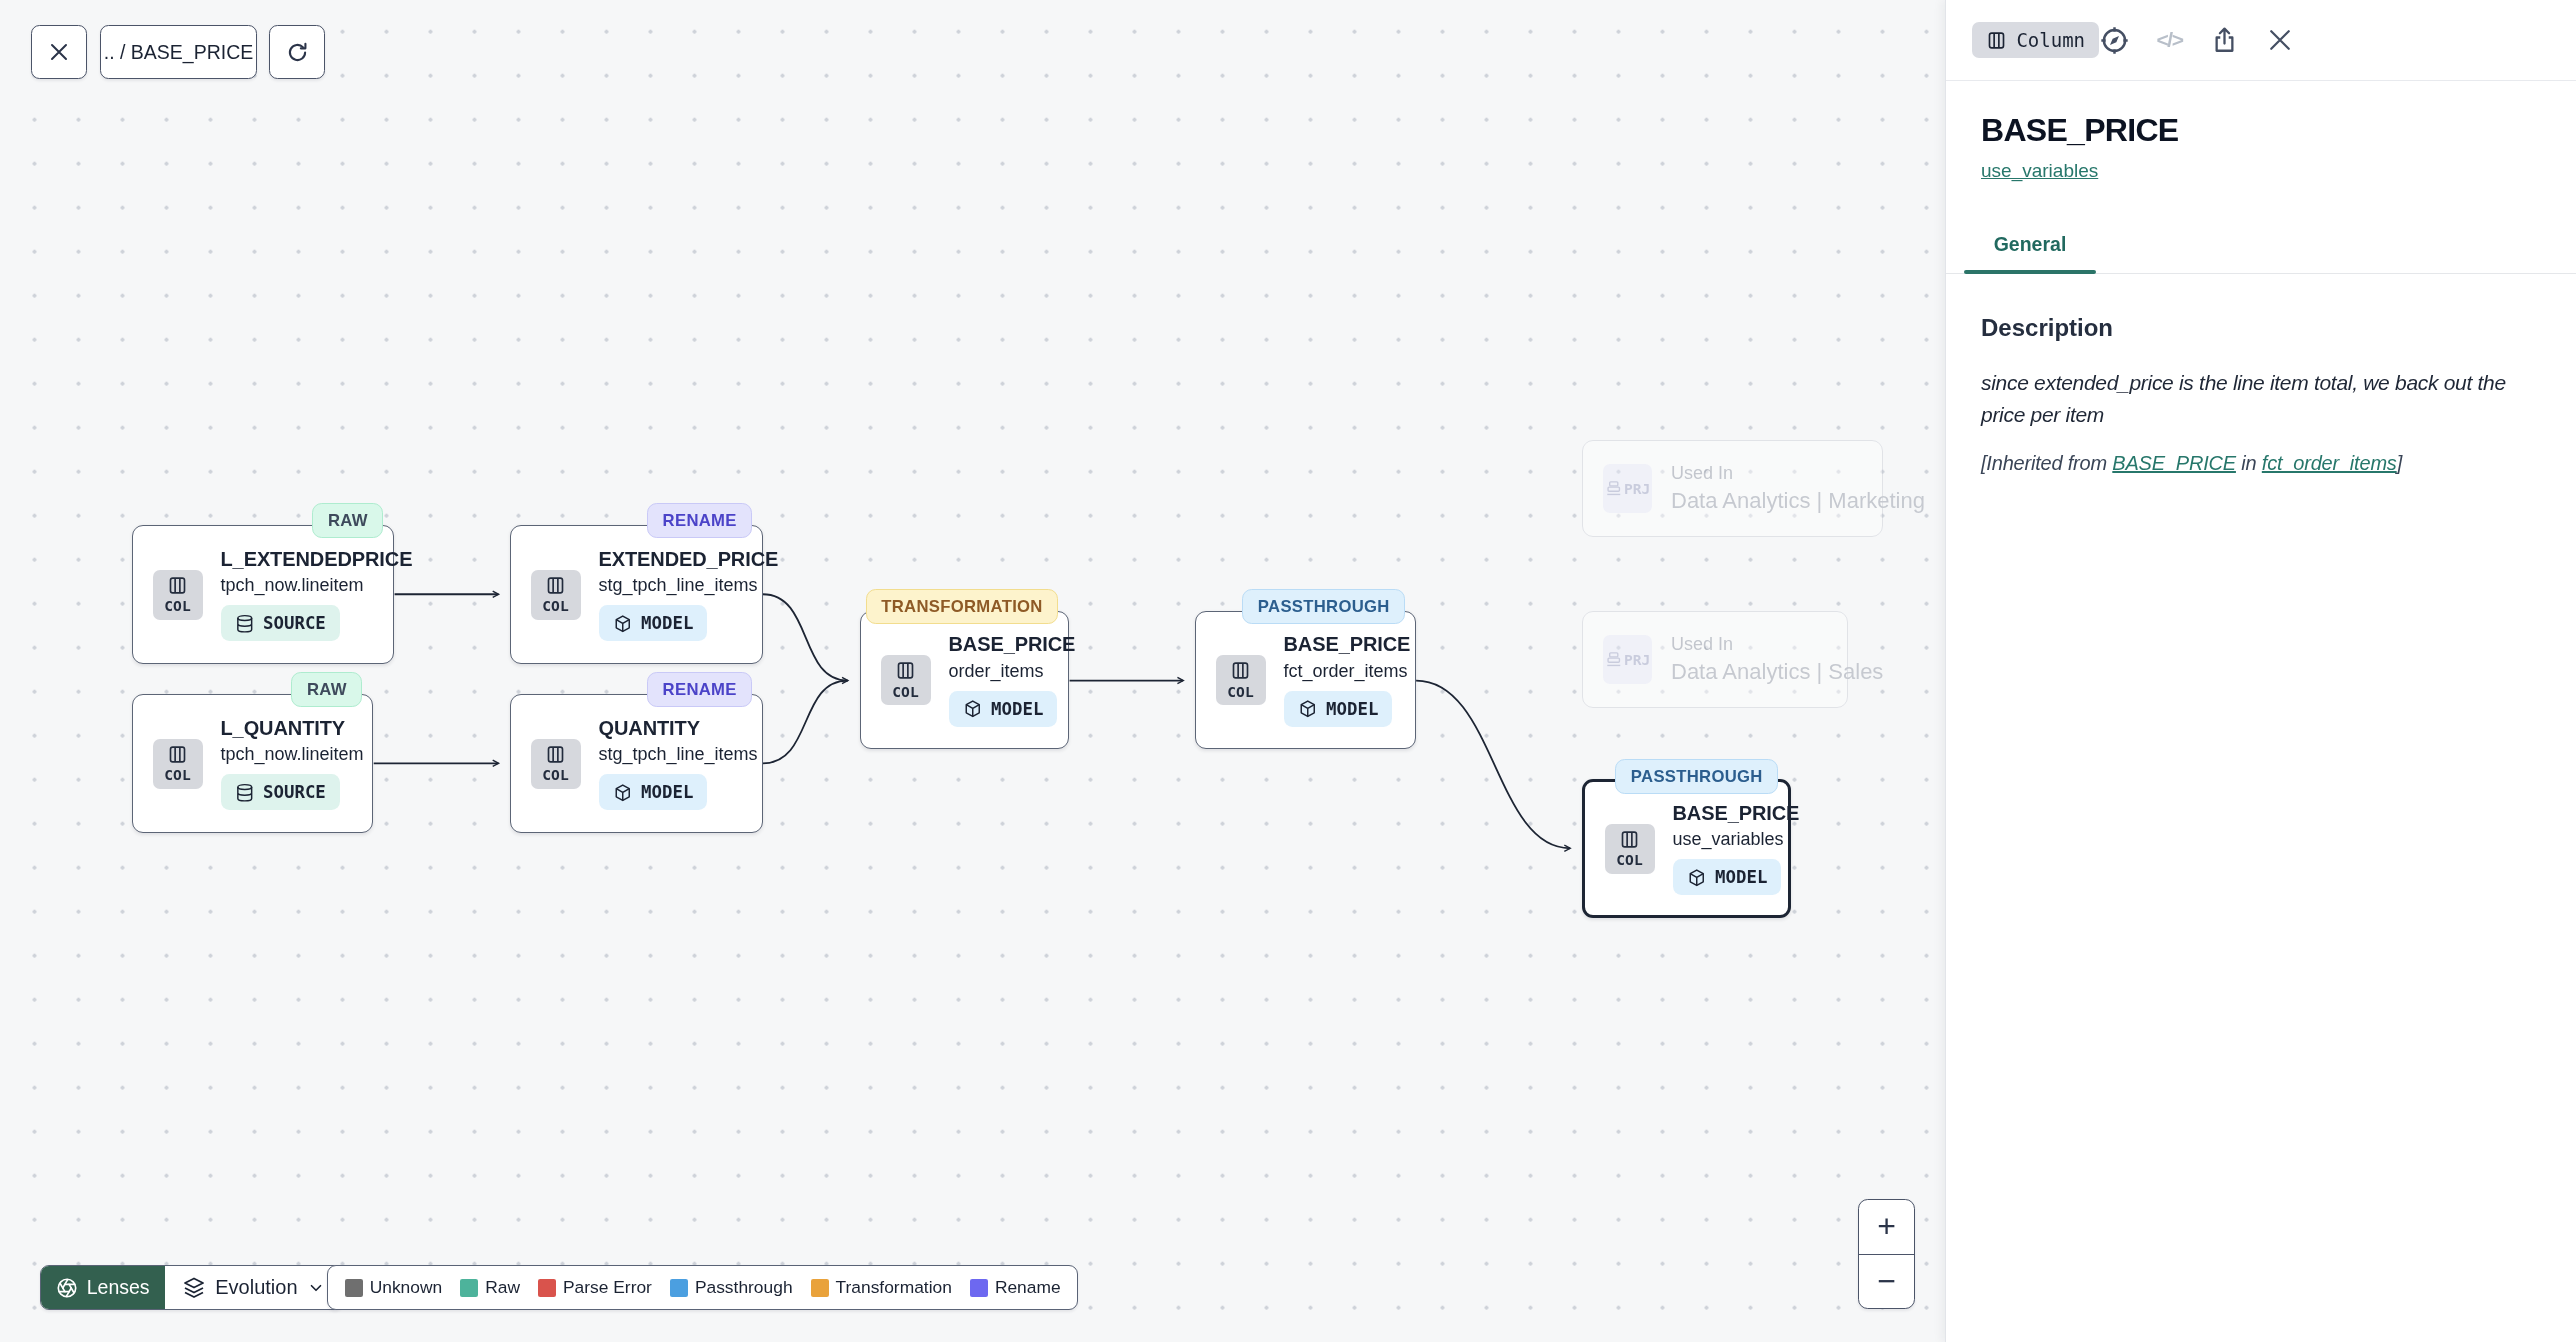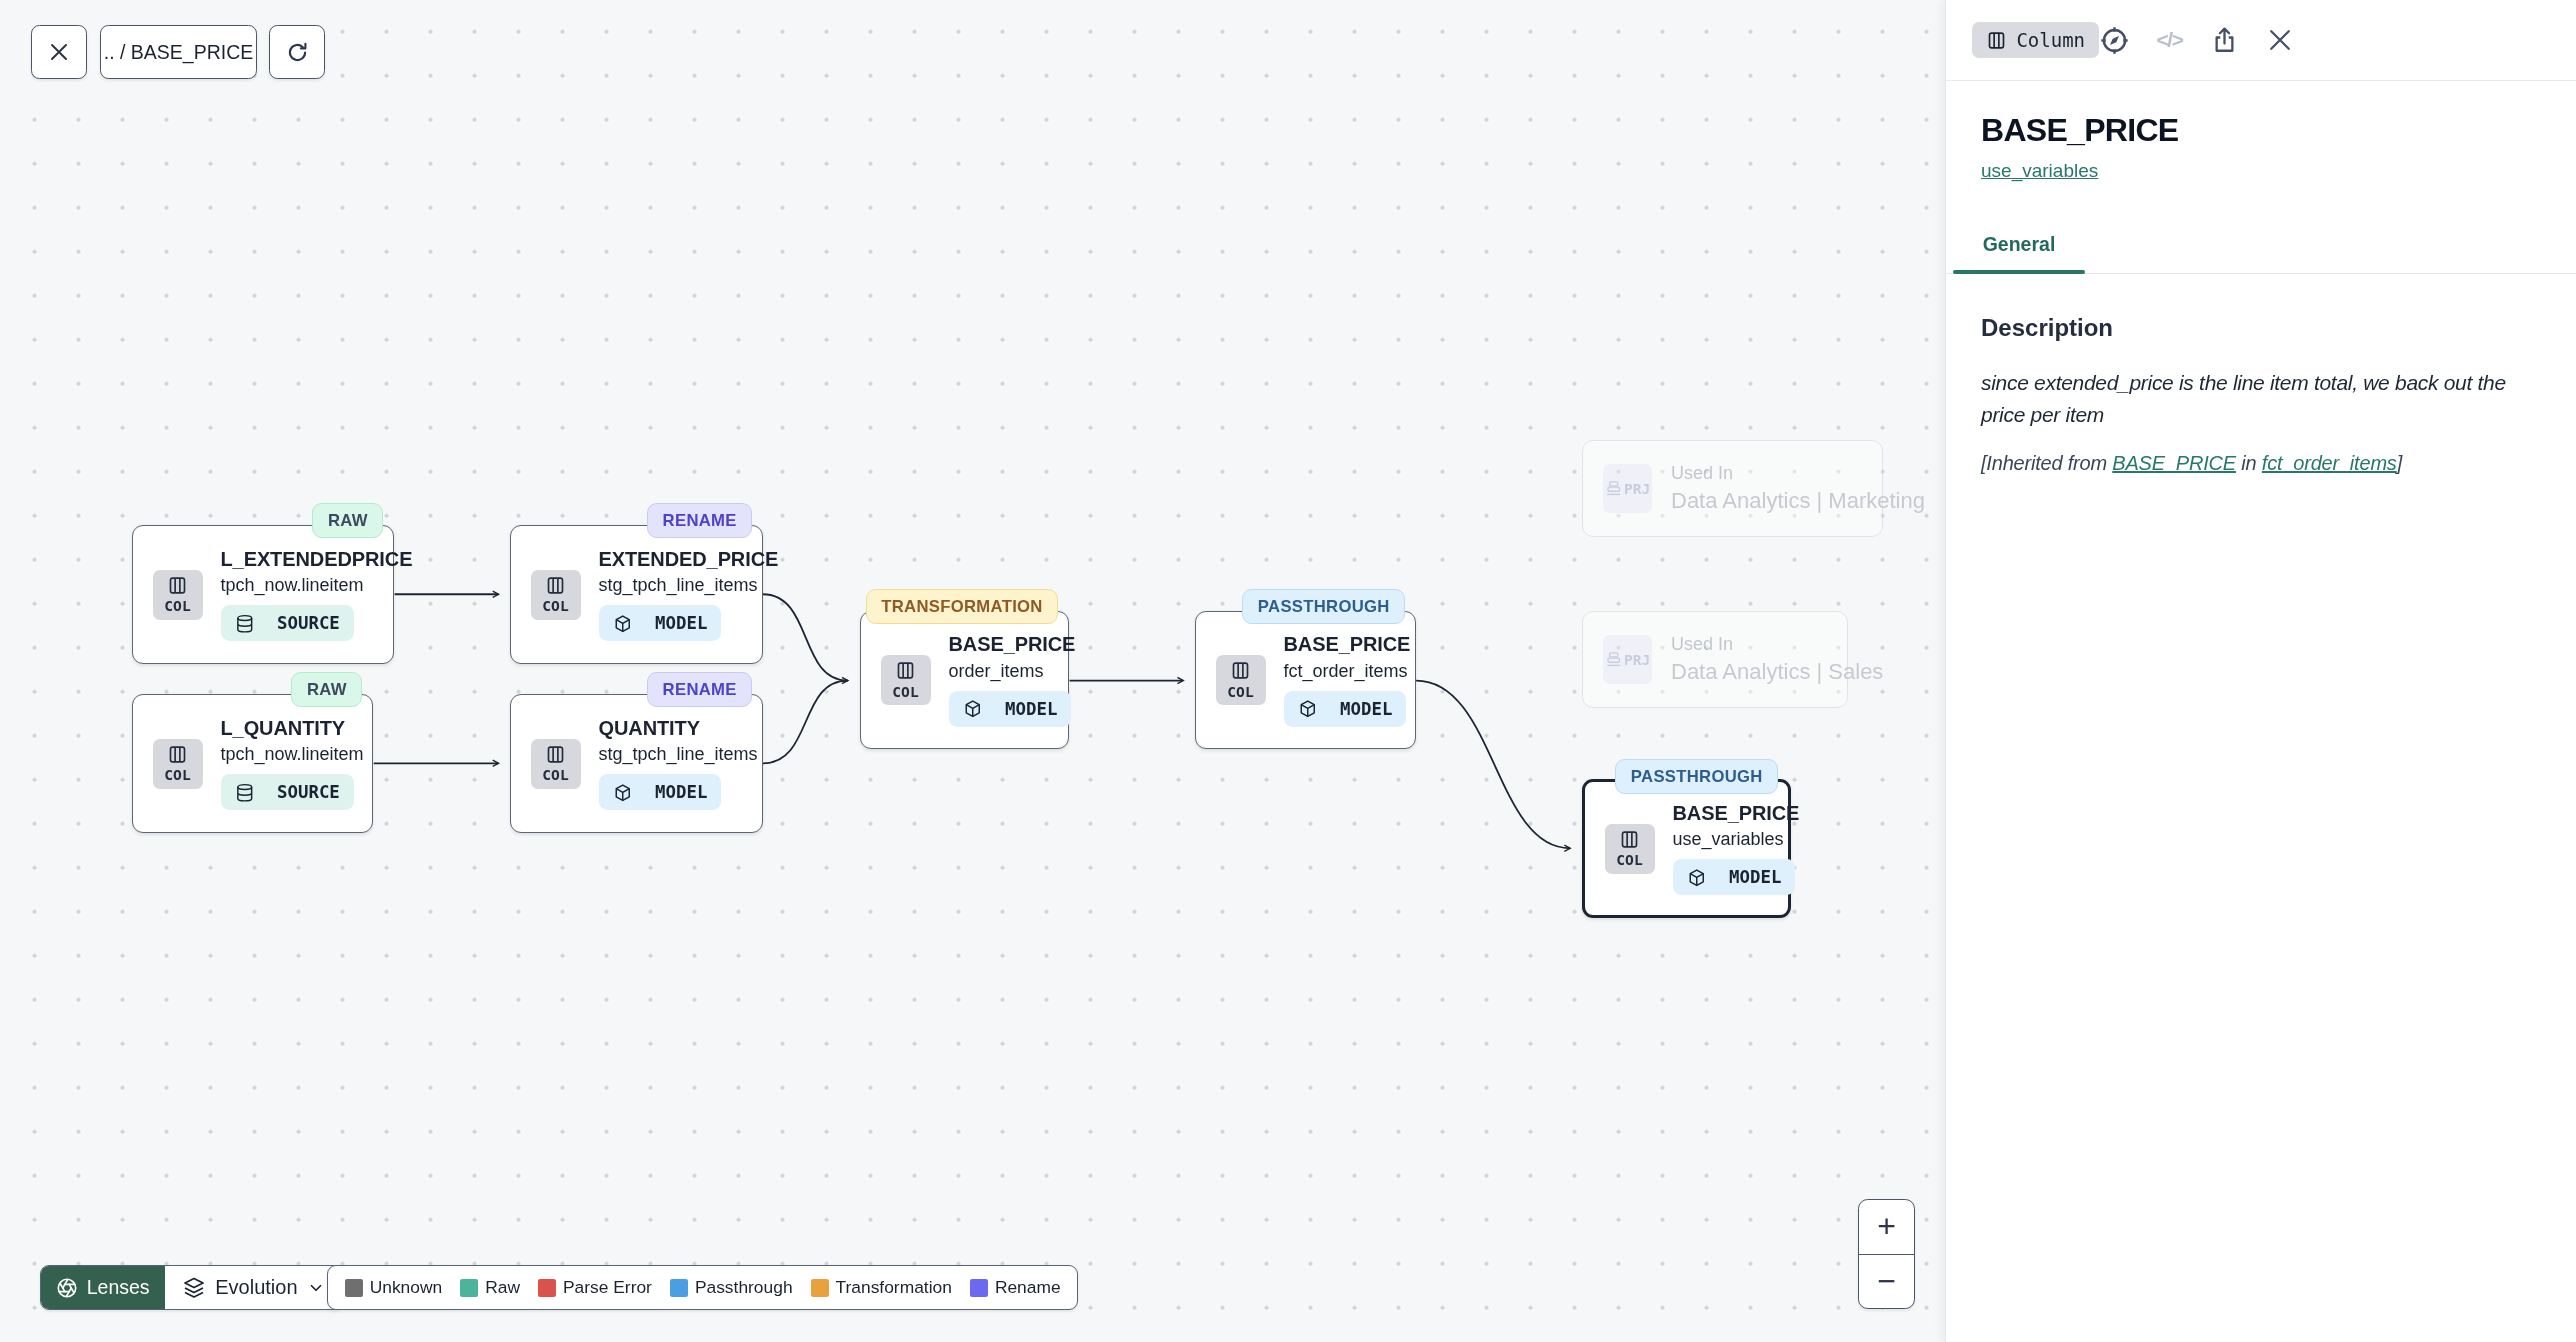--- a/index.html
+++ b/index.html
@@ -41,21 +41,21 @@
   .node-body { display:flex; align-items:center; gap:18px; height:100%; padding-left:19.5px; }
   .col-chip {
     width:50px; height:50px; background:#d6d8dd; border-radius:7px; flex:0 0 auto;
     display:flex; flex-direction:column; align-items:center; justify-content:center; gap:1.4px;
     color:#232c3d; font-family:"DejaVu Sans Mono","Liberation Mono",monospace; font-weight:700; font-size:14.6px;
   }
   .node-text  { display:flex; flex-direction:column; align-items:flex-start; }
   .node-title { font-weight:700; font-size:20px; color:#1b2333; letter-spacing:-0.1px; white-space:nowrap; }
   .node-sub   { font-size:18px; color:#1b2333; margin-top:4.9px; white-space:nowrap; }
   .type-chip {
-    margin-top:9px; height:36px; display:flex; align-items:center; gap:23px; padding:0 14px;
+    margin-top:9px; height:36px; display:flex; align-items:center; gap:9px; padding:0 14px;
     border-radius:8.4px; font-family:"DejaVu Sans Mono","Liberation Mono",monospace;
     font-weight:700; font-size:17.4px; color:#1b2333;
   }
   .type-source { background:#def3ed; }
   .type-model  { background:#def0fc; }
 
   
   .used-card {
     position:absolute; background:#fff; border:1.4px solid #c5c9d2; border-radius:11px; opacity:.42;
     display:flex; align-items:center; gap:19.5px; padding-left:19.5px;
@@ -104,21 +104,21 @@
   .hicon { width:31px; height:31px; display:flex; align-items:center; justify-content:center;
     color:#454f63; cursor:pointer; }
   .hicon.disabled { color:#b8bfc9; cursor:default; }
   .code-glyph { font-size:21px; font-weight:700; letter-spacing:-1.4px; font-family:"Liberation Sans",sans-serif; }
 
   .panel-body { padding:0 35px; }
   .panel-title { margin-top:31px; font-weight:700; font-size:32px; letter-spacing:-0.7px; color:#0c1322; }
   .panel-link { display:inline-block; margin-top:11px; font-size:19px; color:#27776b;
     text-decoration:underline; cursor:pointer; }
 
-  .tabs { margin:51px -35px 0 -35px; padding:0 7px; border-bottom:1.4px solid #e5e7ea; display:flex; }
+  .tabs { margin:51px -35px 0 -35px; padding:0 18px; border-bottom:1.4px solid #e5e7ea; display:flex; }
   .tab { width:132px; text-align:center; padding-bottom:16.7px; font-weight:700; font-size:19.5px;
     color:#21695f; position:relative; cursor:pointer; }
   .tab.active::after { content:""; position:absolute; left:0; right:0; bottom:-1.4px; height:4.2px;
     background:#2b7468; border-radius:2.1px; }
 
   .desc-label { margin-top:40px; font-weight:700; font-size:24px; color:#252e3f; }
   .desc-text { margin-top:25px; font-style:italic; font-size:21px; letter-spacing:-0.3px;
     color:#1f2736; line-height:1.56; max-width:564px; }
   .inherited { margin-top:19.5px; font-style:italic; font-size:20px; letter-spacing:-0.2px; color:#3a4557; }
   .inherited a { color:#27776b; text-decoration:underline; cursor:pointer; font-style:italic; }

